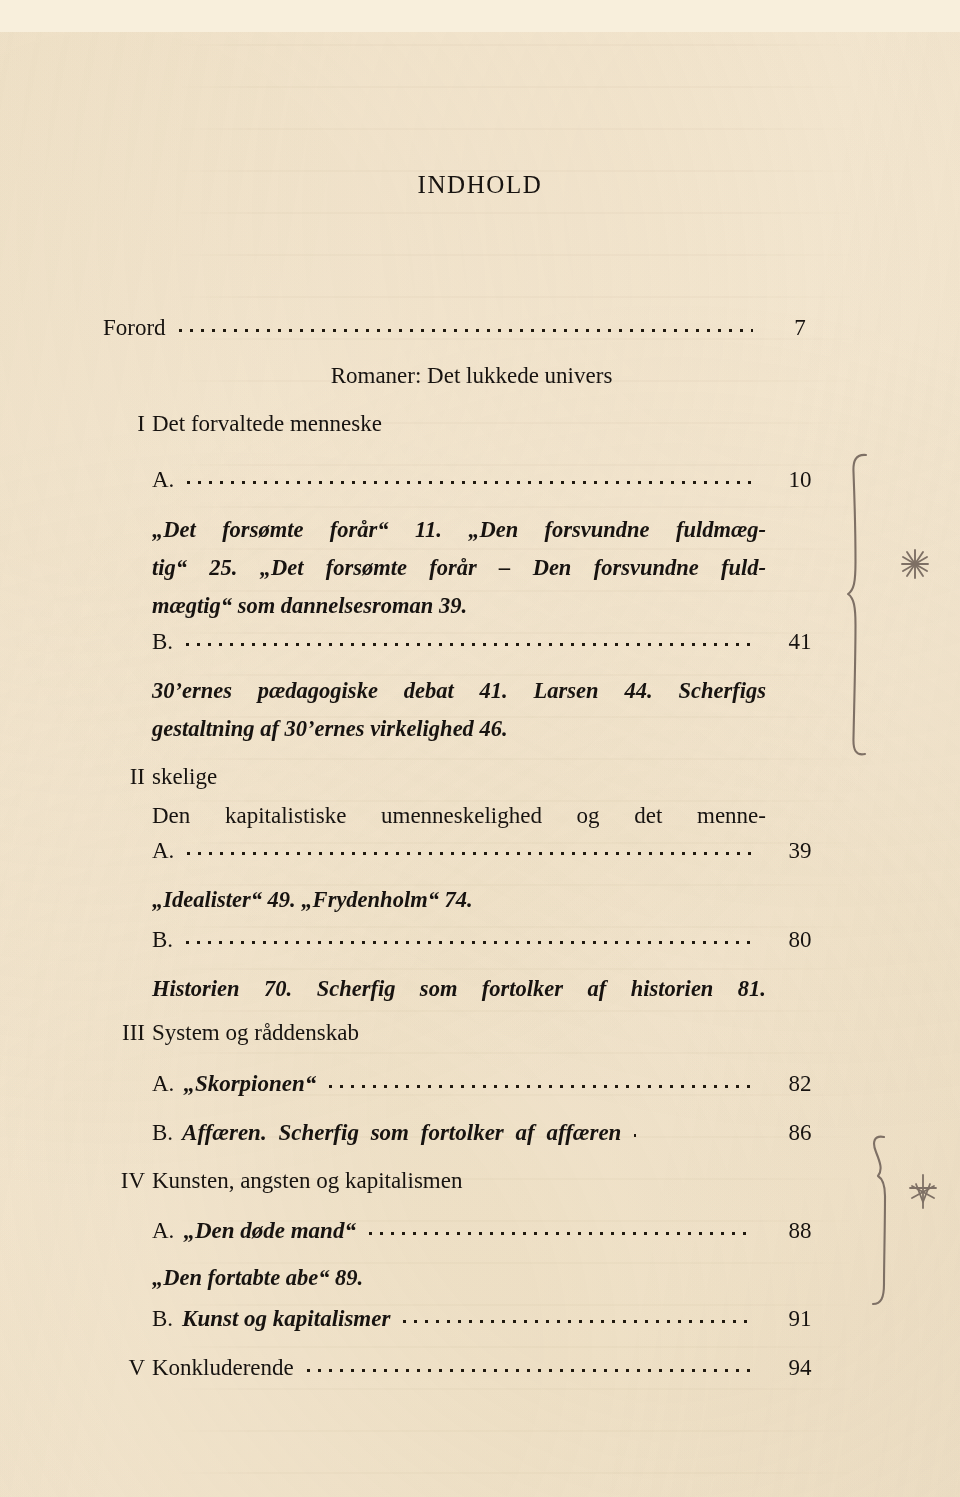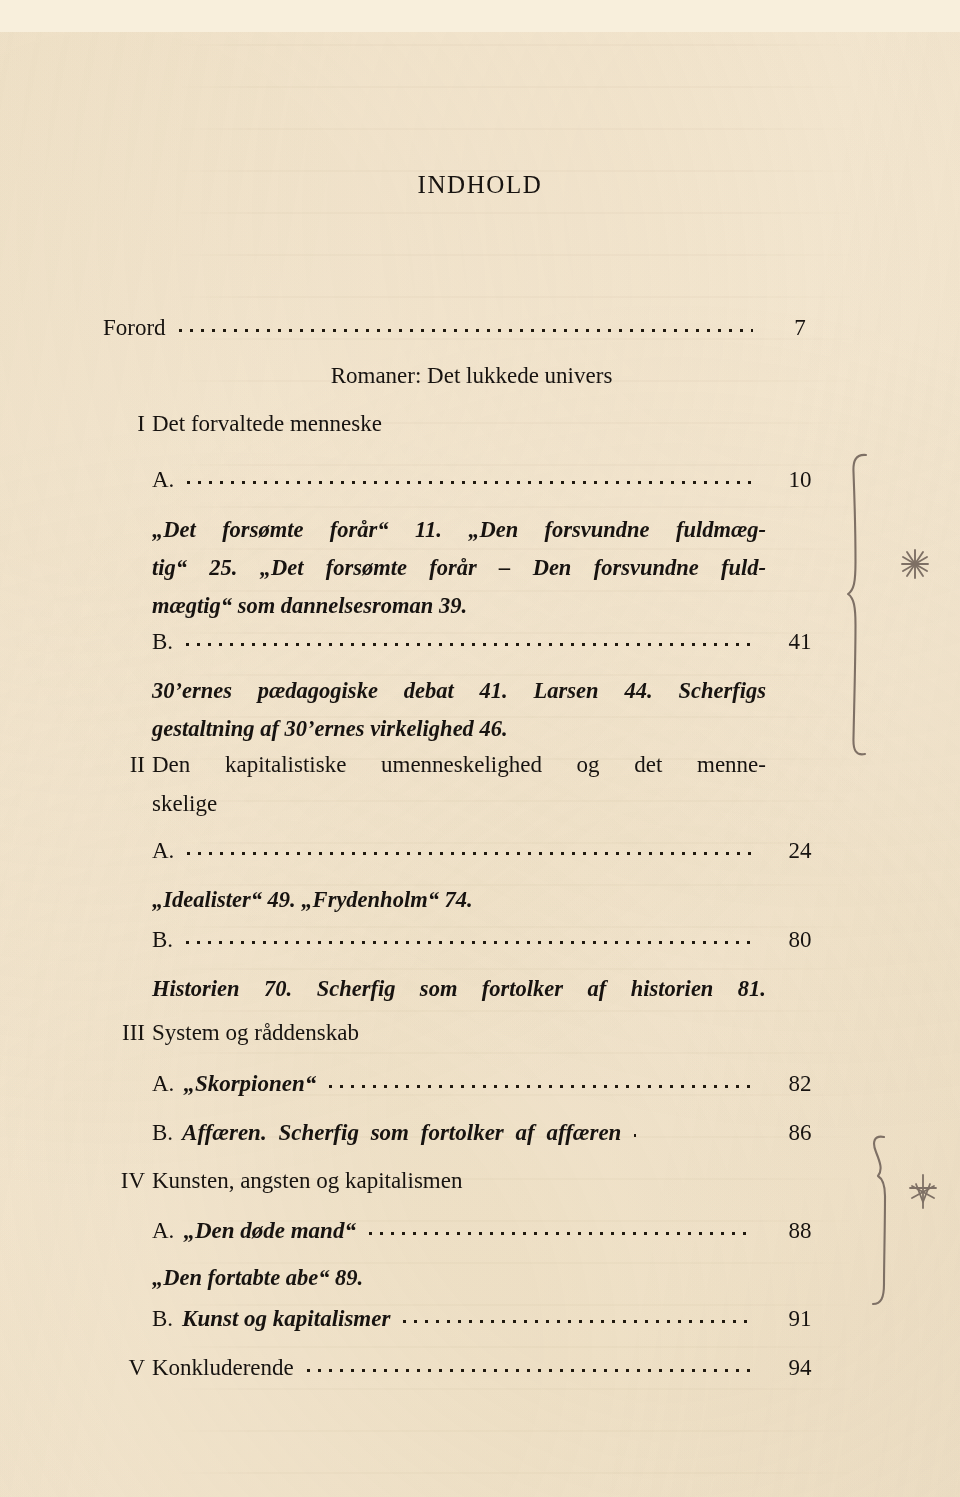--- a/index.html
+++ b/index.html
@@ -261,35 +261,35 @@
 
       <div class="block abs" style="top:357px;">
         <span class="num blank">x</span>
         <span class="gap7"></span>
         <div class="body">
           <div class="note j">30’ernes pædagogiske debat 41. Larsen 44. Scherfigs</div>
           <div class="note">gestaltning af 30’ernes virkelighed 46.</div>
         </div>
       </div>
 
-      <div class="block abs" style="top:430px;">
+      <div class="block abs" style="top:442px;">
         <span class="num">II</span>
         <span class="gap7"></span>
         <div class="body">
+          <div class="just last-left">skelige</div>
           <div class="just">Den kapitalistiske umenneskelighed og det menne-</div>
-          <div class="just last-left">skelige</div>
         </div>
       </div>
 
       <div class="row abs" style="top:523px;">
         <span class="num blank">x</span>
         <span class="gap7"></span>
         <span class="letter">A.</span>
         <span class="leader"></span>
-        <span class="pagenum">24</span>
+        <span class="pagenum">39</span>
       </div>
 
       <div class="block abs" style="top:566px;">
         <span class="num blank">x</span>
         <span class="gap7"></span>
         <div class="body">
           <div class="note">„Idealister“ 49. „Frydenholm“ 74.</div>
         </div>
       </div>
 

